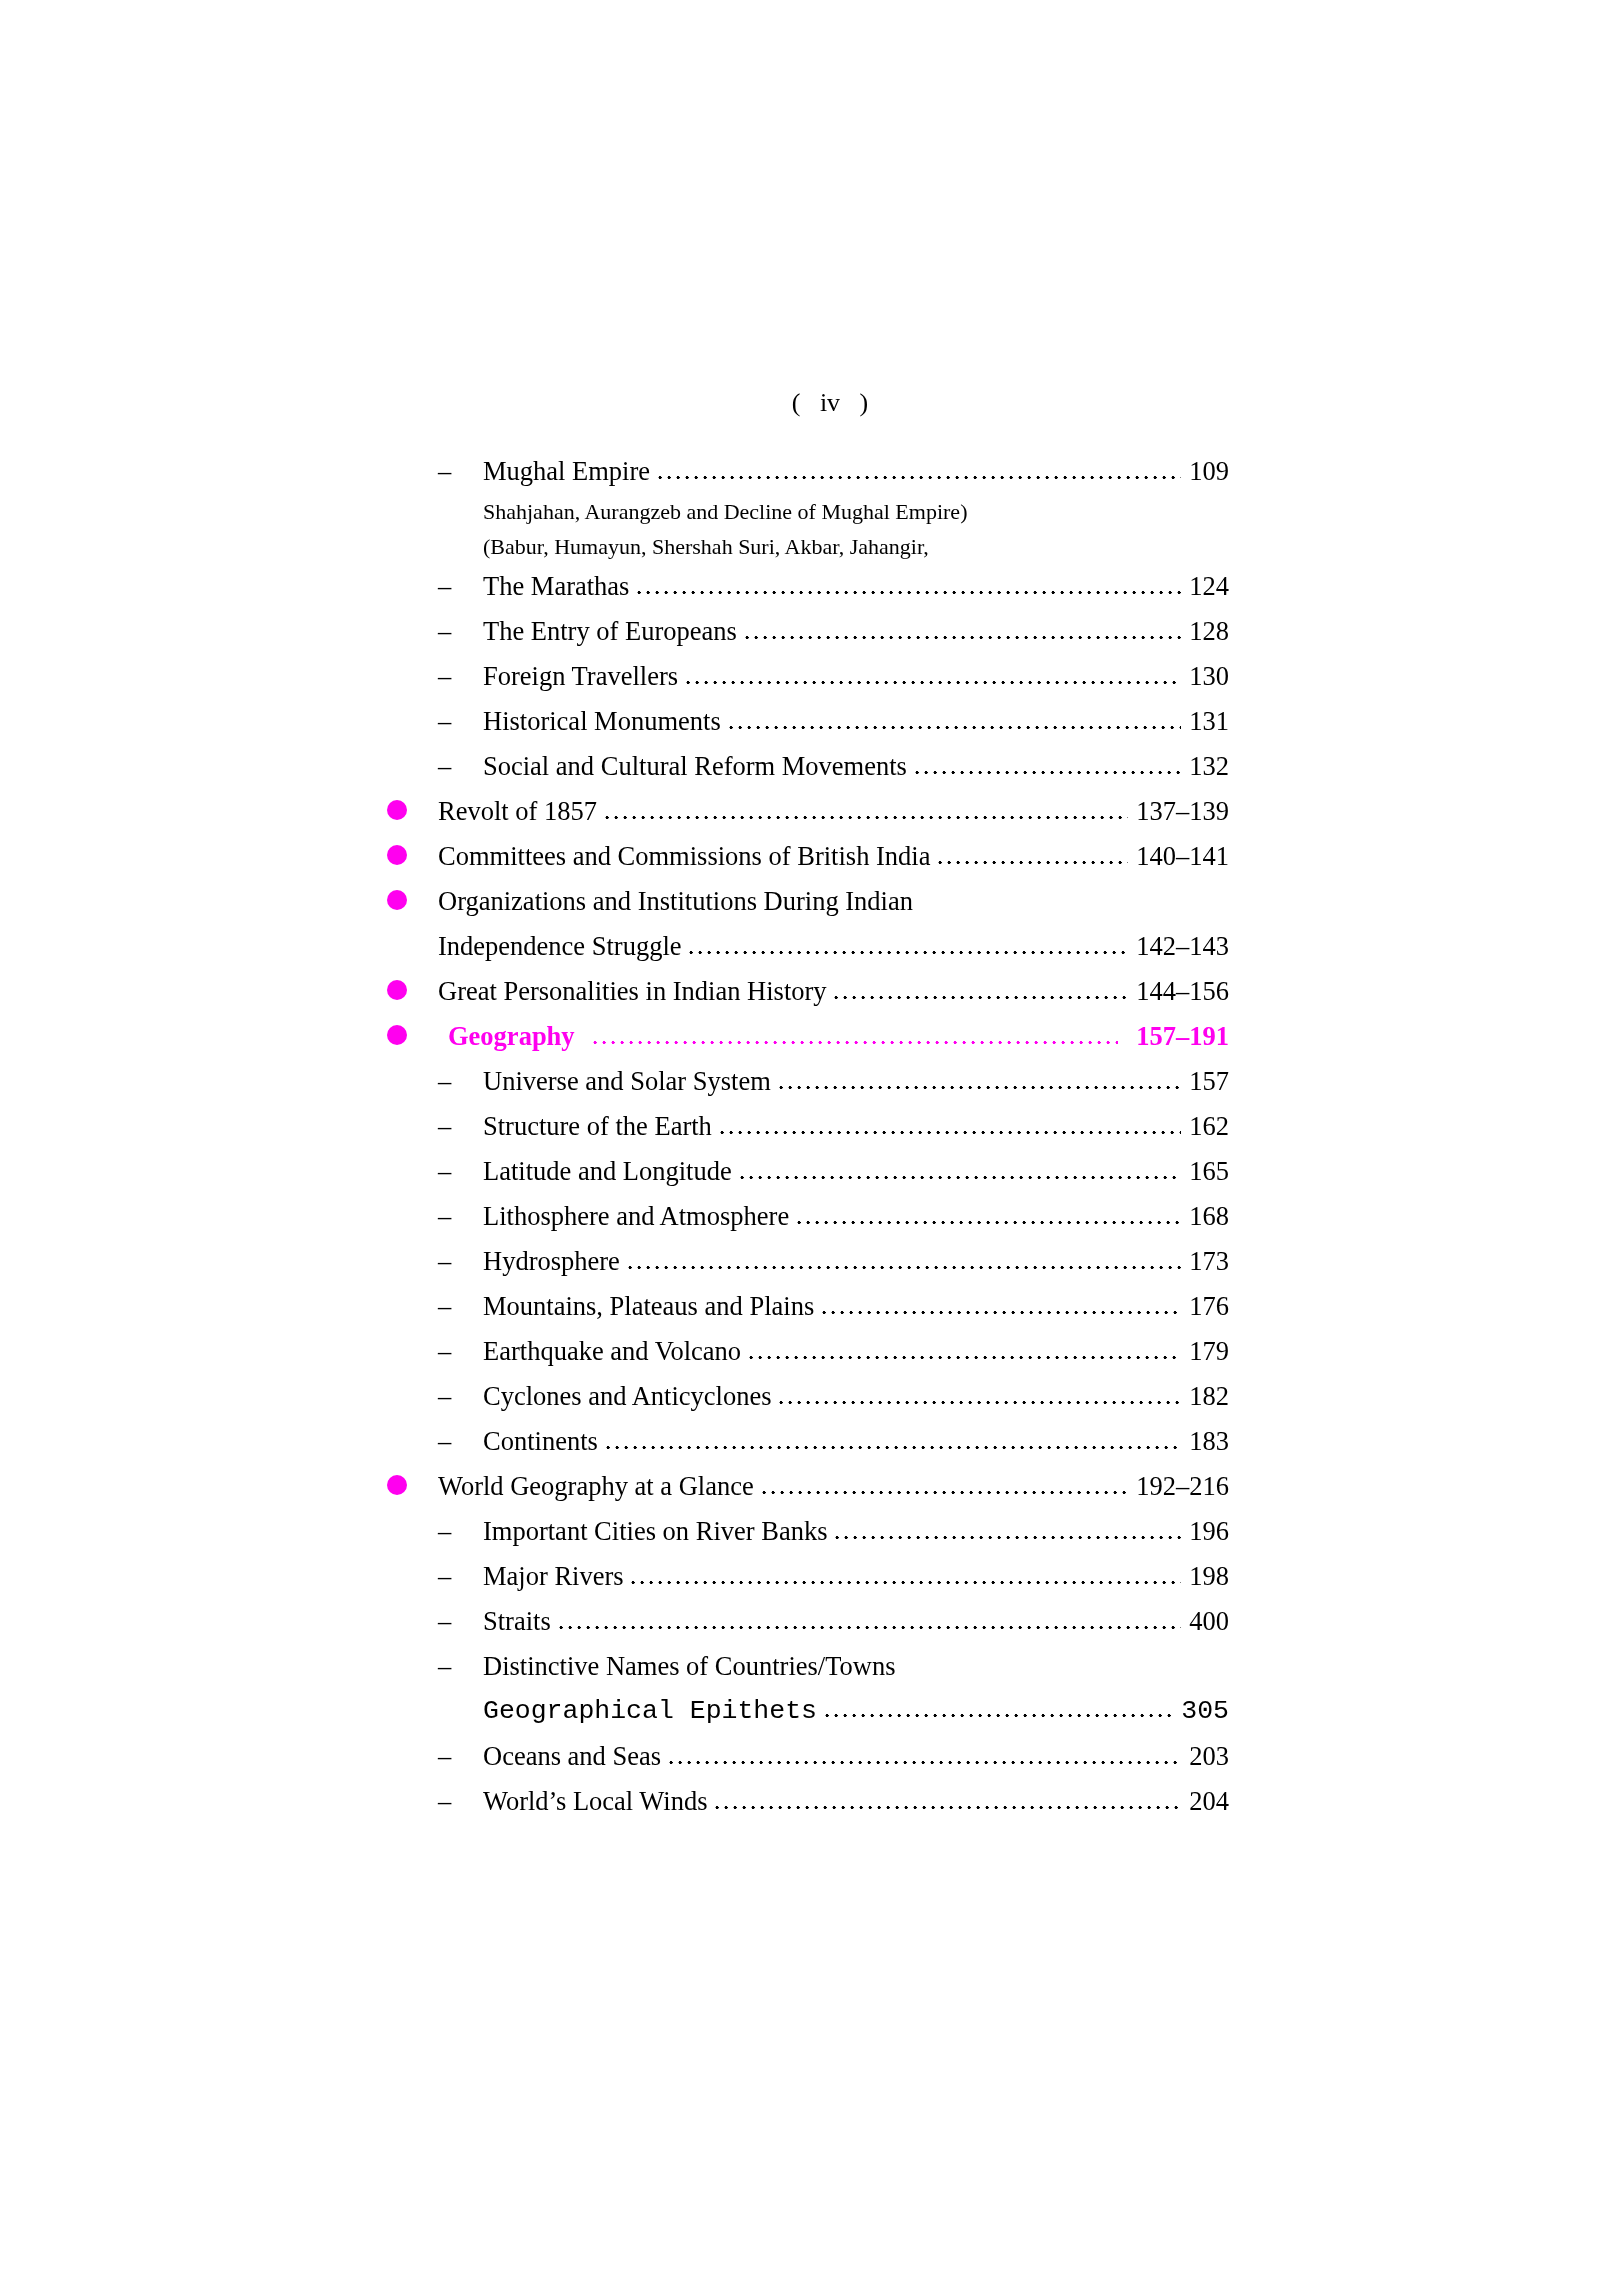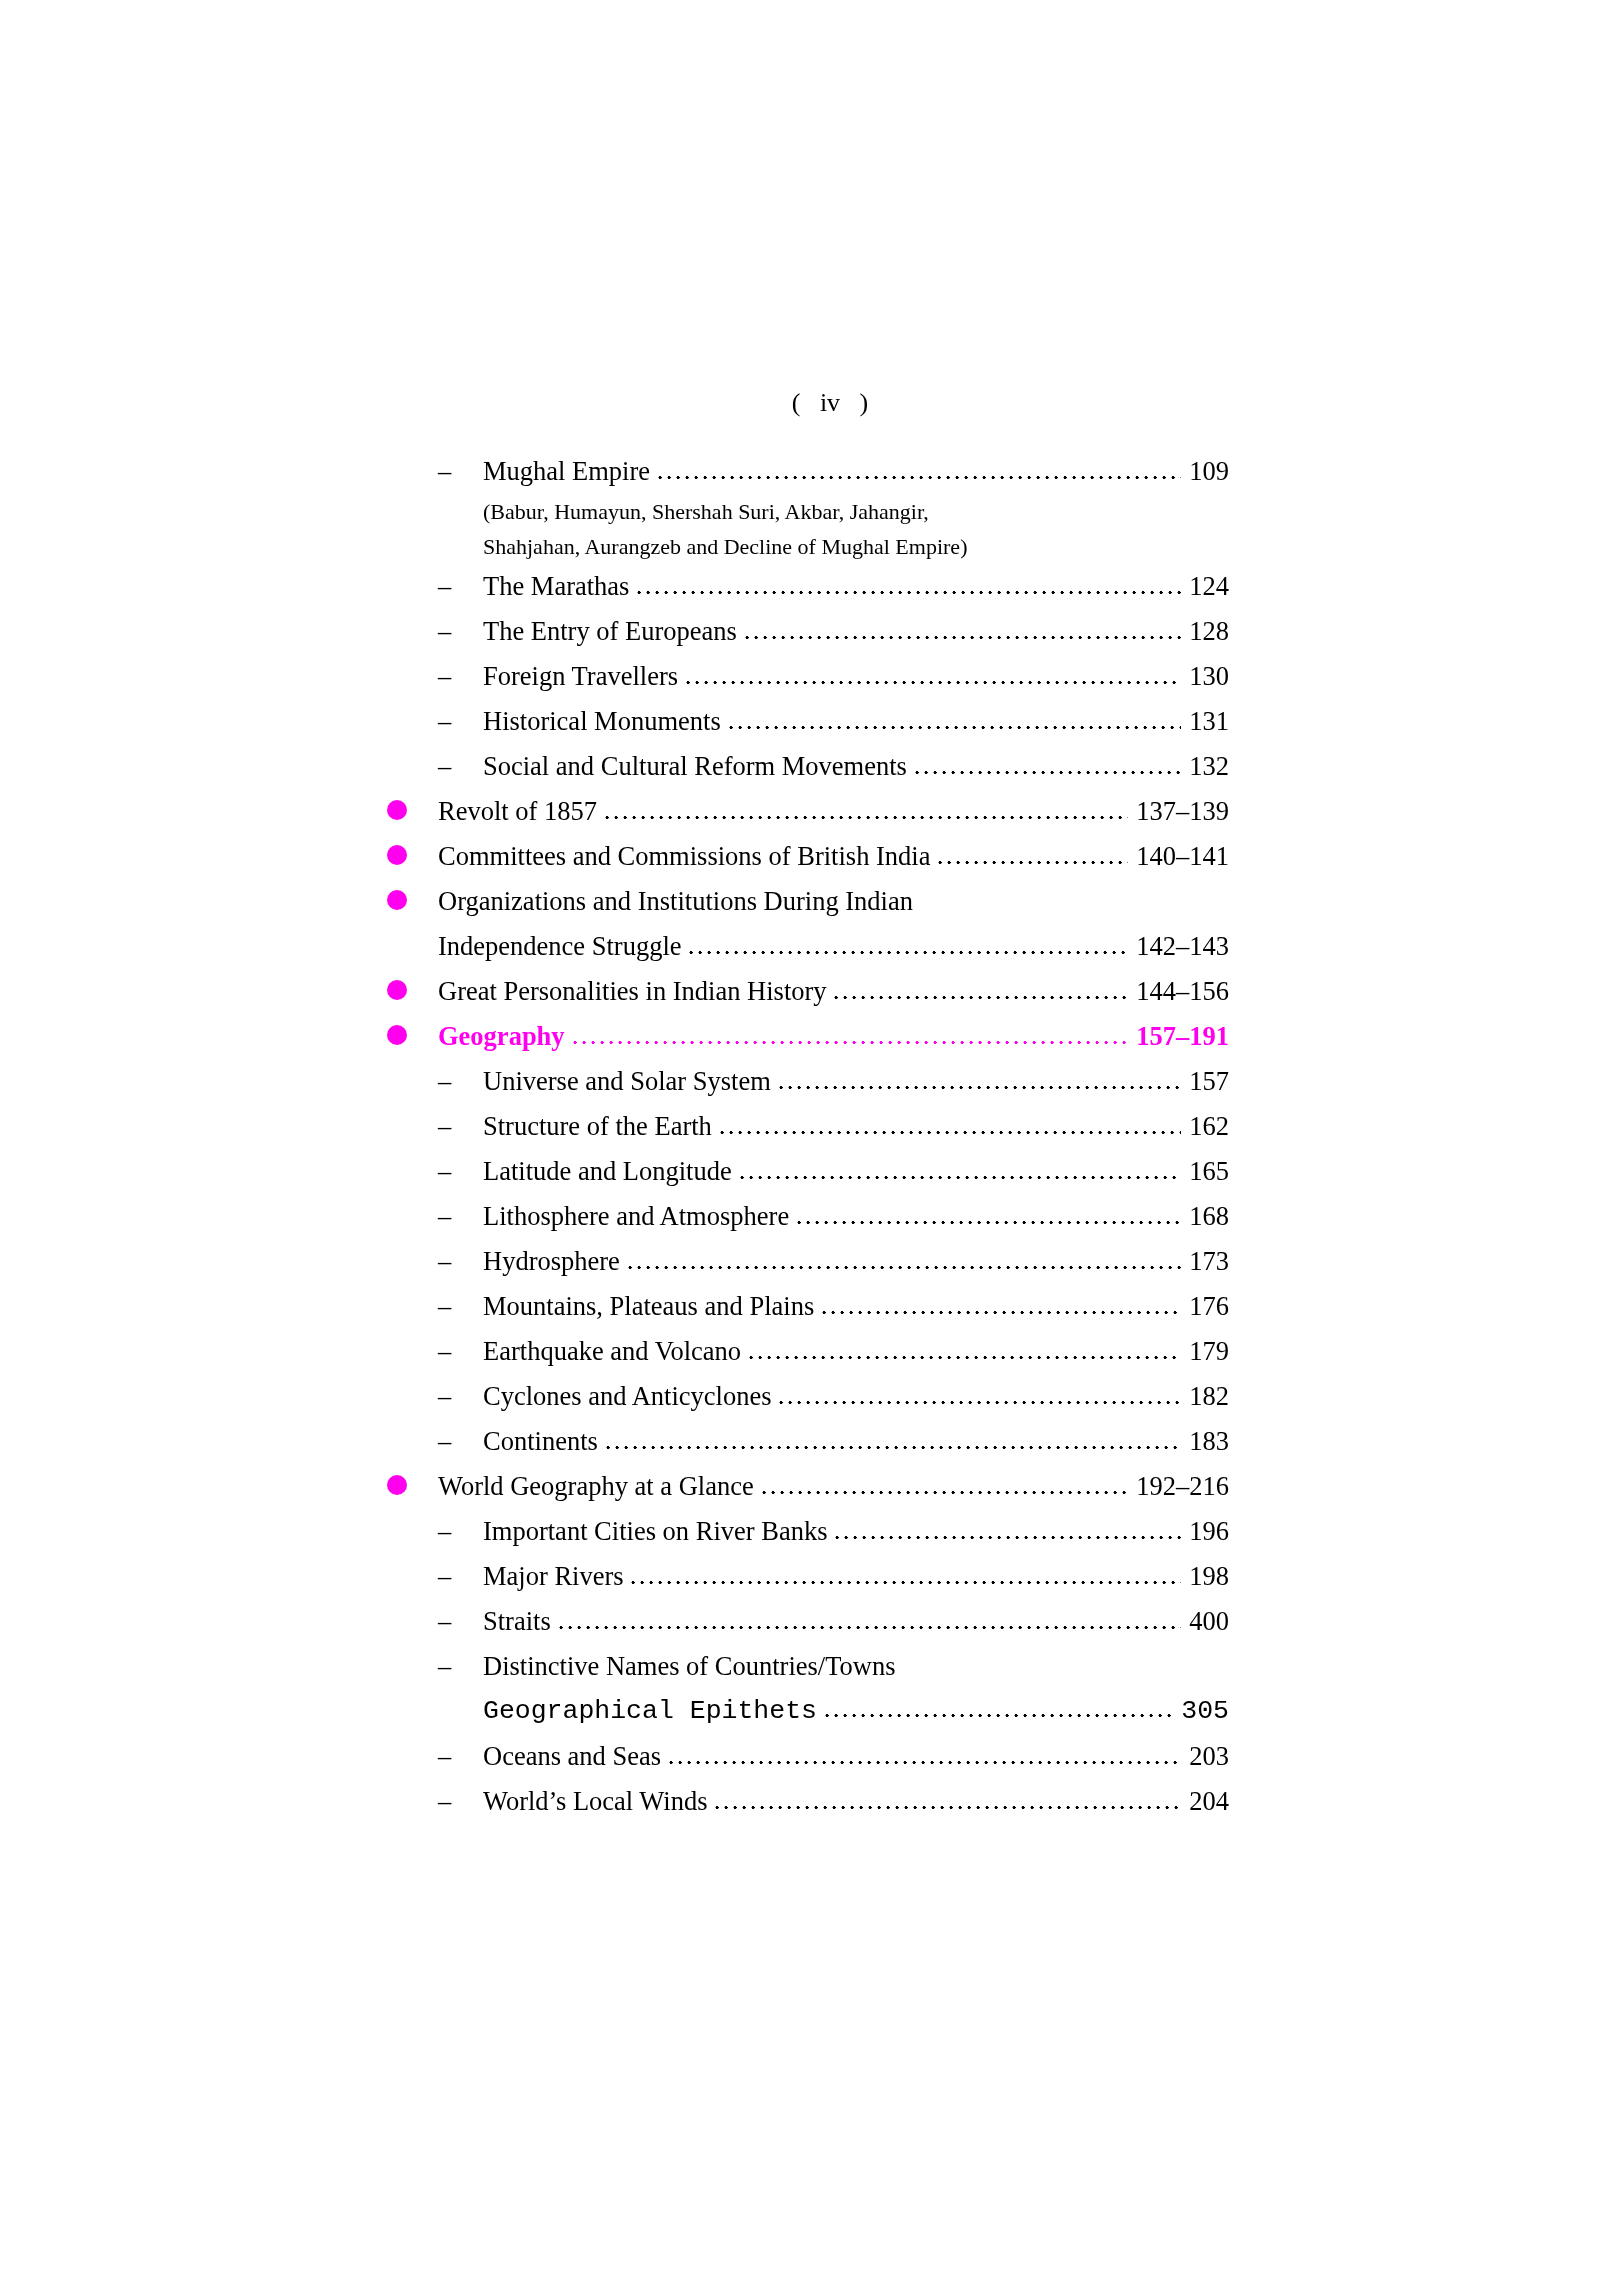--- a/index.html
+++ b/index.html
@@ -57,42 +57,42 @@
   .leader {
     flex: 1 1 auto;
     height: 5.3px;
     margin: 0 8.2px 0 5.9px;
     background-image: radial-gradient(circle at 4.1px 2.7px, currentColor 1.4px, transparent 1.8px);
     background-size: 9px 5.3px;
     background-repeat: repeat-x;
     background-position: left bottom;
   }
   .pages { flex: 0 0 auto; white-space: nowrap; }
-  .row--highlight { color: var(--accent, #ff00ef); font-weight: bold; }
+  .row--highlight { color: var(--accent, #ff00ef); font-weight: bold; gap: 10px; }
 </style>
 </head>
 <body>
 
 <div class="page">
   <div class="page-header">( iv )</div>
   <div class="toc" id="toc">
       <div class="row row--dash">
     <span class="marker">–</span>
     <span class="title">Mughal Empire</span>
     <span class="leader"></span>
     <span class="pages">109</span>
   </div>
       <div class="row row--note">
 
+    <span class="title">Shahjahan, Aurangzeb and Decline of Mughal Empire)</span>
+
+  </div>
+      <div class="row row--note">
+
     <span class="title">(Babur, Humayun, Shershah Suri, Akbar, Jahangir,</span>
-
-  </div>
-      <div class="row row--note">
-
-    <span class="title">Shahjahan, Aurangzeb and Decline of Mughal Empire)</span>
 
   </div>
       <div class="row row--dash">
     <span class="marker">–</span>
     <span class="title">The Marathas</span>
     <span class="leader"></span>
     <span class="pages">124</span>
   </div>
       <div class="row row--dash">
     <span class="marker">–</span>

